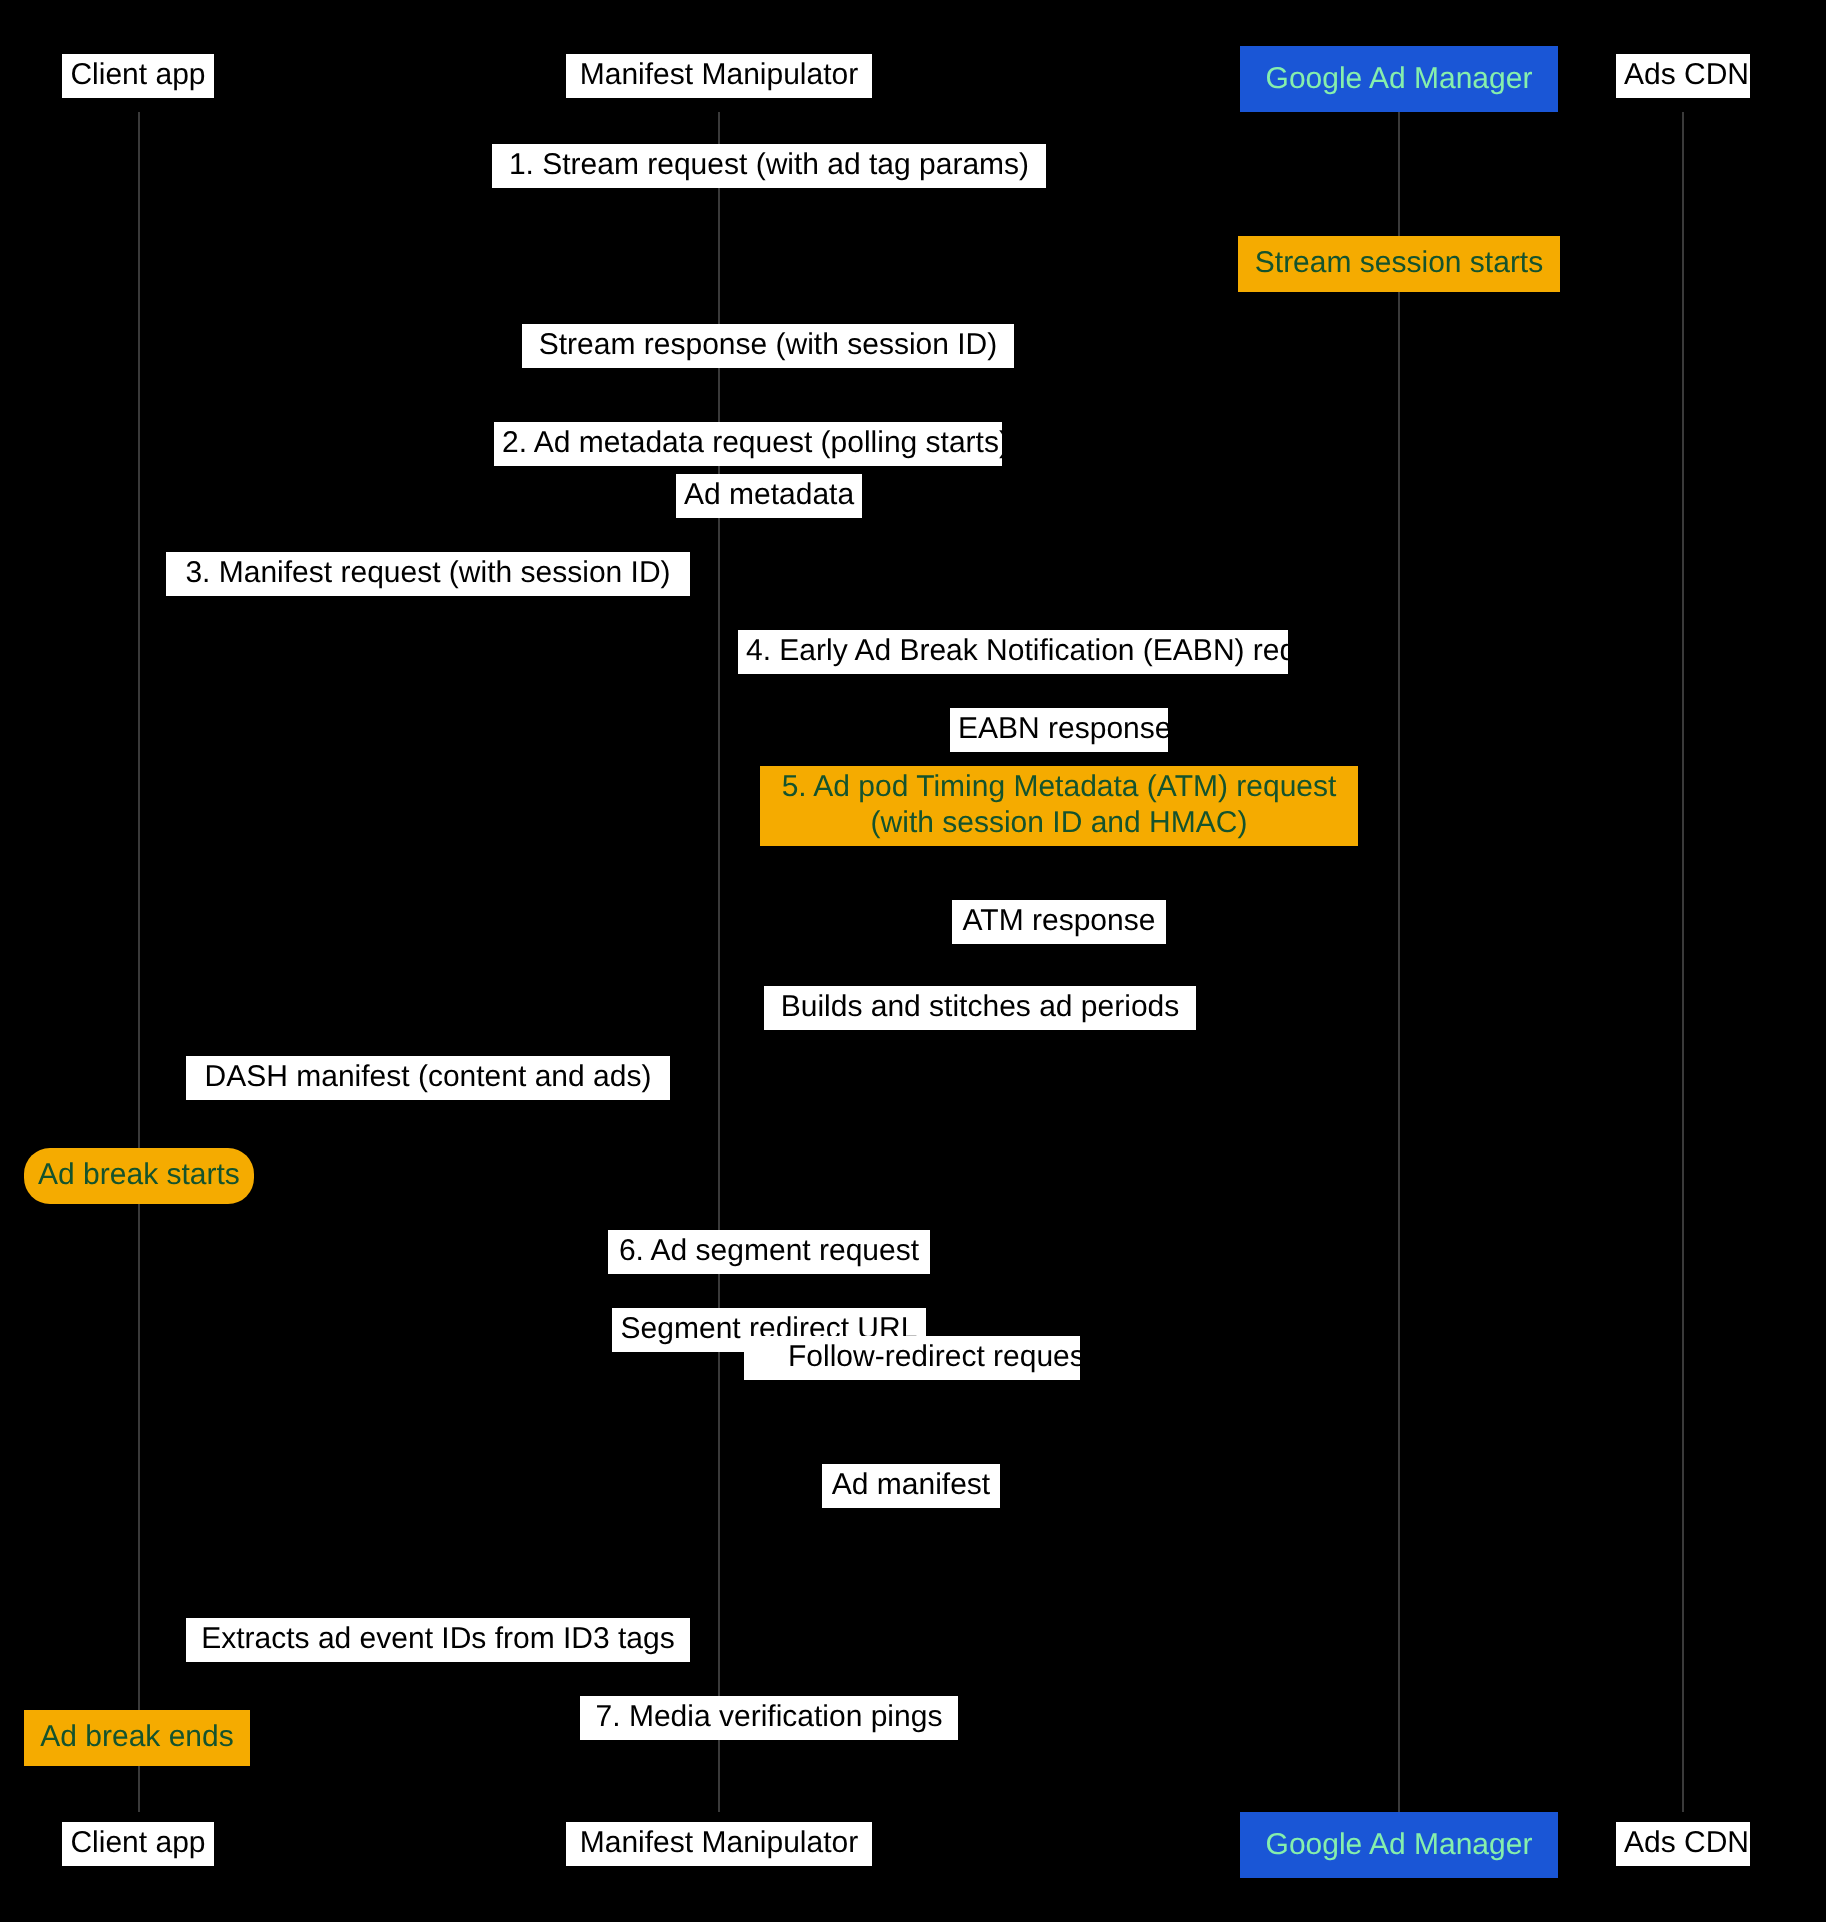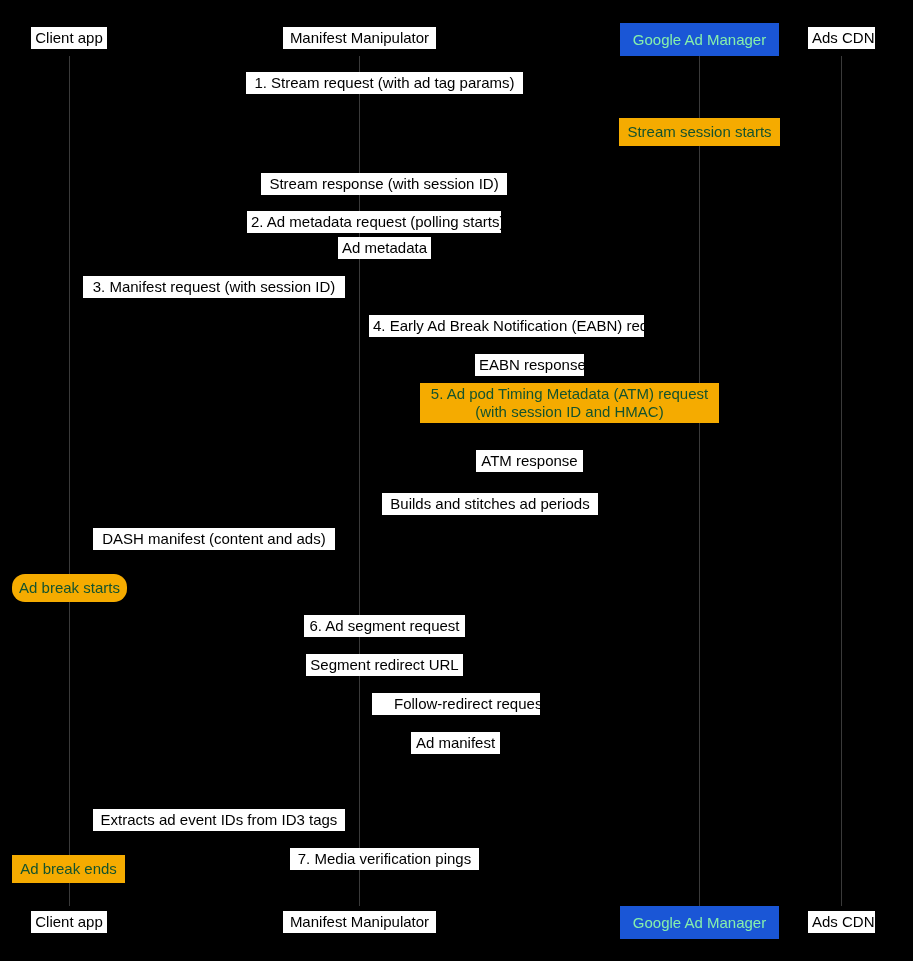--- a/index.html
+++ b/index.html
@@ -35,21 +35,20 @@
   .label.blue {
     background: #1a56d6;
     color: #86efac;
   }
   .label.amber {
     background: #f5ab00;
     color: #14532d;
   }
   .label.center-text {
     text-align: center;
-    margin-left: 40px;
   }
   .lifeline {
     position: absolute;
     width: 1px;
     background: #3a3a3a;
   }
 </style>
 </head>
 <body>
 
@@ -57,35 +56,35 @@
     <div class="lifeline" style="left: 69px; top: 56px; height: 850px;"></div>
     <div class="lifeline" style="left: 359px; top: 56px; height: 850px;"></div>
     <div class="lifeline" style="left: 699px; top: 56px; height: 850px;"></div>
     <div class="lifeline" style="left: 841px; top: 56px; height: 850px;"></div>
     <div class="label white" style="left: 31px; top: 27px; width: 76px;">Client app</div>
     <div class="label white" style="left: 283px; top: 27px; width: 153px;">Manifest Manipulator</div>
     <div class="label blue" style="left: 620px; top: 23px; width: 159px; height: 33px; display: flex; align-items: center; justify-content: center;">Google Ad Manager</div>
     <div class="label white" style="left: 808px; top: 27px; width: 67px;">Ads CDN</div>
     <div class="label white" style="left: 246px; top: 72px; width: 277px;">1. Stream request (with ad tag params)</div>
     <div class="label amber" style="left: 619px; top: 118px; width: 161px; height: 28px; display: flex; align-items: center; justify-content: center;">Stream session starts</div>
-    <div class="label white" style="left: 261px; top: 173px; width: 246px;">Stream response (with session ID)</div>
+    <div class="label white" style="left: 261px; top: 162px; width: 246px;">Stream response (with session ID)</div>
     <div class="label white" style="left: 247px; top: 211px; width: 254px;">2. Ad metadata request (polling starts)</div>
     <div class="label white" style="left: 338px; top: 237px; width: 93px;">Ad metadata</div>
     <div class="label white" style="left: 83px; top: 276px; width: 262px;">3. Manifest request (with session ID)</div>
     <div class="label white" style="left: 369px; top: 315px; width: 275px;">4. Early Ad Break Notification (EABN) request</div>
     <div class="label white" style="left: 475px; top: 354px; width: 109px;">EABN response</div>
     <div class="label amber center-text" style="left: 380px; top: 383px; width: 299px; height: 40px; display: flex; align-items: center; justify-content: center;">5. Ad pod Timing Metadata (ATM) request
 (with session ID and HMAC)</div>
     <div class="label white" style="left: 476px; top: 450px; width: 107px;">ATM response</div>
     <div class="label white" style="left: 382px; top: 493px; width: 216px;">Builds and stitches ad periods</div>
     <div class="label white" style="left: 93px; top: 528px; width: 242px;">DASH manifest (content and ads)</div>
     <div class="label amber" style="left: 12px; top: 574px; width: 115px; height: 28px; display: flex; align-items: center; justify-content: center; border-radius: 13px;">Ad break starts</div>
     <div class="label white" style="left: 304px; top: 615px; width: 161px;">6. Ad segment request</div>
     <div class="label white" style="left: 306px; top: 654px; width: 157px;">Segment redirect URL</div>
-    <div class="label white" style="left: 372px; top: 693px; width: 168px; padding-left: 22px;">Follow-redirect request</div>
+    <div class="label white" style="left: 372px; top: 668px; width: 168px; padding-left: 22px;">Follow-redirect request</div>
     <div class="label white" style="left: 411px; top: 732px; width: 89px;">Ad manifest</div>
     <div class="label white" style="left: 93px; top: 809px; width: 252px;">Extracts ad event IDs from ID3 tags</div>
     <div class="label white" style="left: 290px; top: 848px; width: 189px;">7. Media verification pings</div>
     <div class="label amber" style="left: 12px; top: 855px; width: 113px; height: 28px; display: flex; align-items: center; justify-content: center;">Ad break ends</div>
     <div class="label white" style="left: 31px; top: 911px; width: 76px;">Client app</div>
     <div class="label white" style="left: 283px; top: 911px; width: 153px;">Manifest Manipulator</div>
     <div class="label blue" style="left: 620px; top: 906px; width: 159px; height: 33px; display: flex; align-items: center; justify-content: center;">Google Ad Manager</div>
     <div class="label white" style="left: 808px; top: 911px; width: 67px;">Ads CDN</div>
   </div>
 

